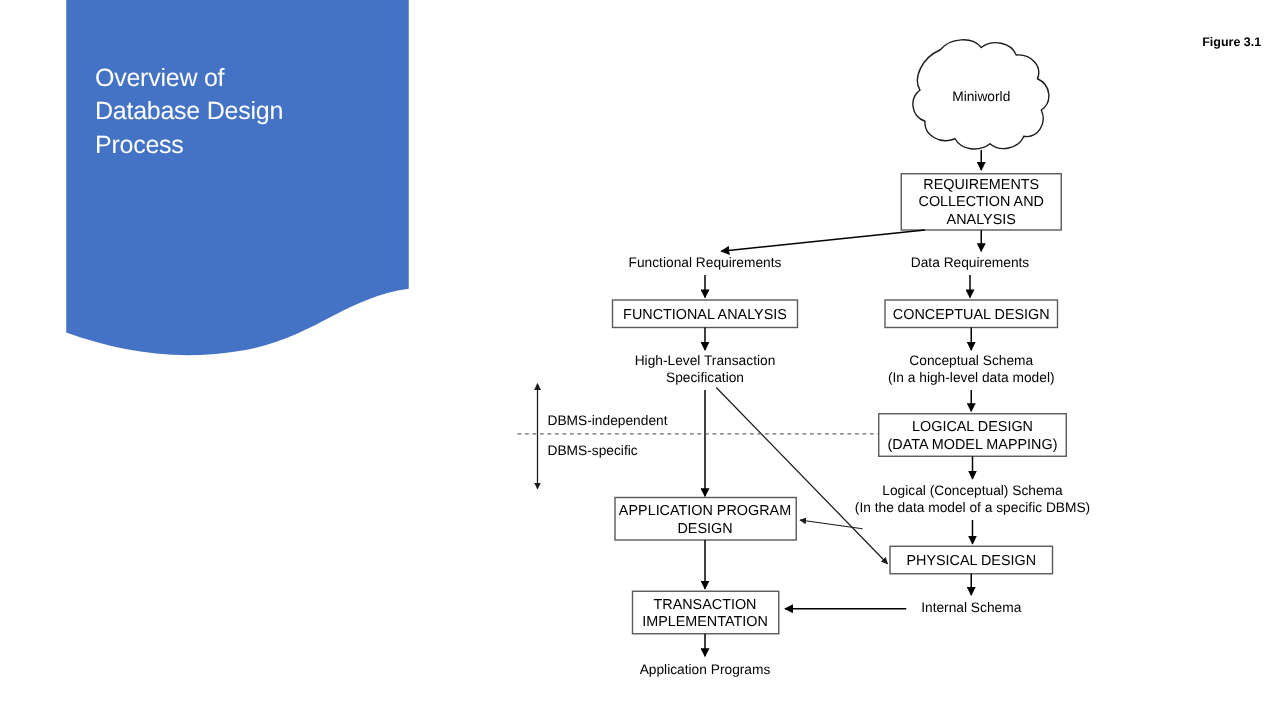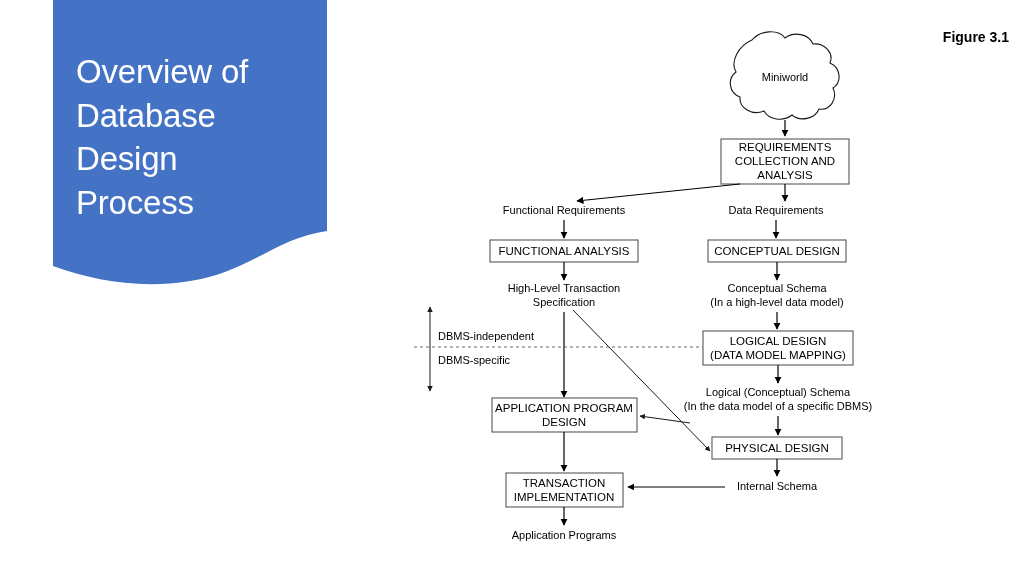--- a/index.html
+++ b/index.html
@@ -25,36 +25,36 @@
   }
   #title-banner svg { display: block; }
 
   #title-text {
     position: absolute;
     left: 76px;
     top: 50px;
     width: 250px;
     color: #ffffff;
     font-family: "Liberation Sans", sans-serif;
-    font-size: 33px;
+    font-size: 20px;
     font-weight: 400;
     line-height: 1.32;
     letter-spacing: -0.2px;
     white-space: pre-line;
   }
 
   
   #figure-caption {
     position: absolute;
     right: 15px;
     top: 28px;
     width: 145px;
     text-align: right;
     font-family: "Liberation Sans", sans-serif;
-    font-size: 14px;
+    font-size: 10px;
     line-height: 1.33;
     color: #000000;
   }
   #figure-caption .fig-title {
     font-weight: bold;
     display: block;
     margin-bottom: 1px;
   }
   #figure-caption .fig-body { display: block; white-space: pre-line; }
 

